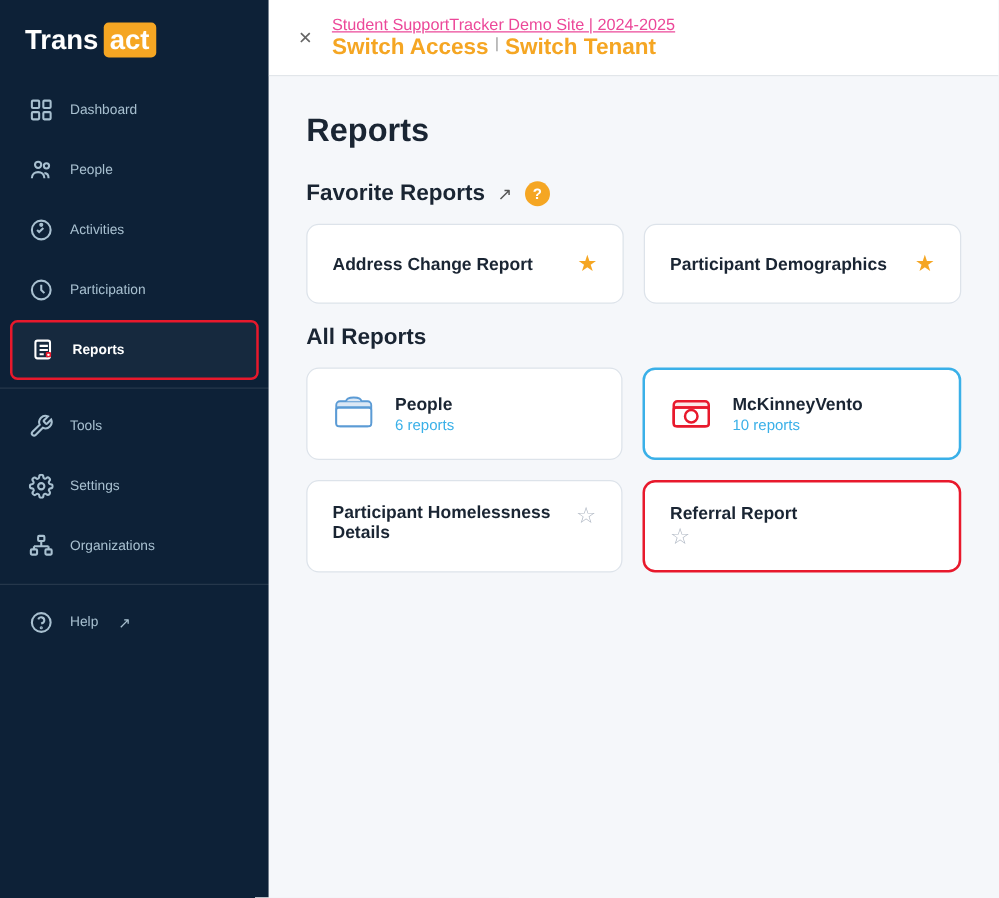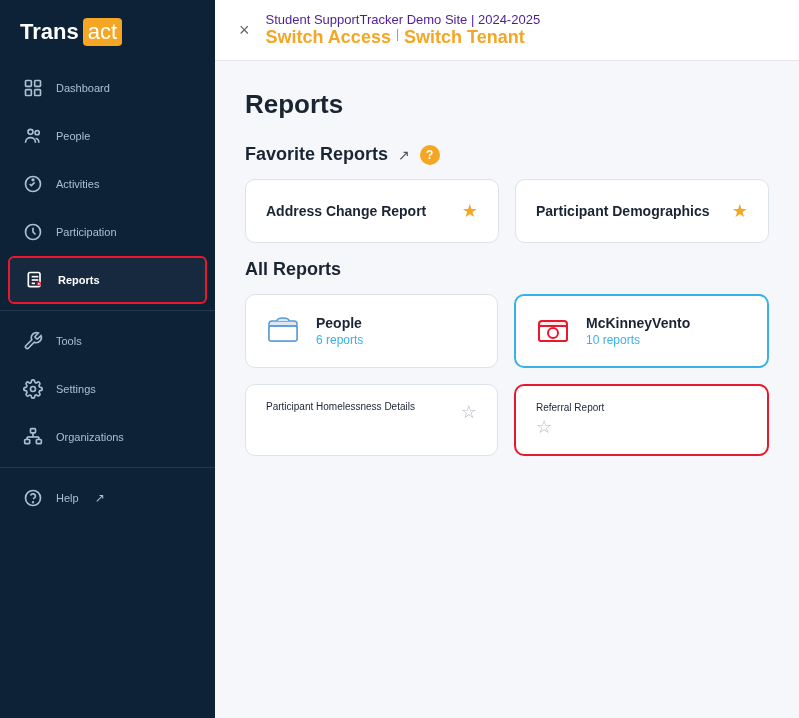--- a/index.html
+++ b/index.html
@@ -26,21 +26,21 @@
       font-size: 22px;
       font-weight: 700;
       letter-spacing: 0;
     }
     .logo-act {
       background: #f5a623;
       color: #fff;
       border-radius: 4px;
       padding: 1px 5px;
       font-size: 22px;
-      font-weight: 400;
+      font-weight: 700;
     }
     .sidebar-nav {
       display: flex;
       flex-direction: column;
       flex: 1;
     }
     .nav-item {
       display: flex;
       align-items: center;
       gap: 12px;
@@ -95,22 +95,23 @@
     }
     .close-btn {
       color: #666;
       font-size: 18px;
       cursor: pointer;
       margin-right: 4px;
     }
     .top-bar-info {}
     .top-bar-title {
       font-size: 13px;
-      color: #4c1d95;
+      color: #ec4899;
       font-weight: 500;
+      text-decoration: underline;
     }
     .top-bar-links {
       display: flex;
       gap: 0;
     }
     .top-bar-link {
       color: #f5a623;
       font-size: 18px;
       font-weight: 600;
       cursor: pointer;
@@ -252,22 +253,22 @@
       align-items: flex-start;
       justify-content: space-between;
       cursor: pointer;
       min-height: 72px;
     }
     .report-flat-card.highlighted-red {
       border: 2px solid #e8192c;
       flex-direction: column;
     }
     .report-flat-name {
-      font-size: 10px;
-      font-weight: 400;
+      font-size: 14px;
+      font-weight: 700;
       color: #1a2533;
     }
   </style>
 </head>
 <body>
 
 <aside class="sidebar">
   <div class="sidebar-logo">
     <span class="logo-text">Trans</span>
       <span class="logo-act">act</span>

